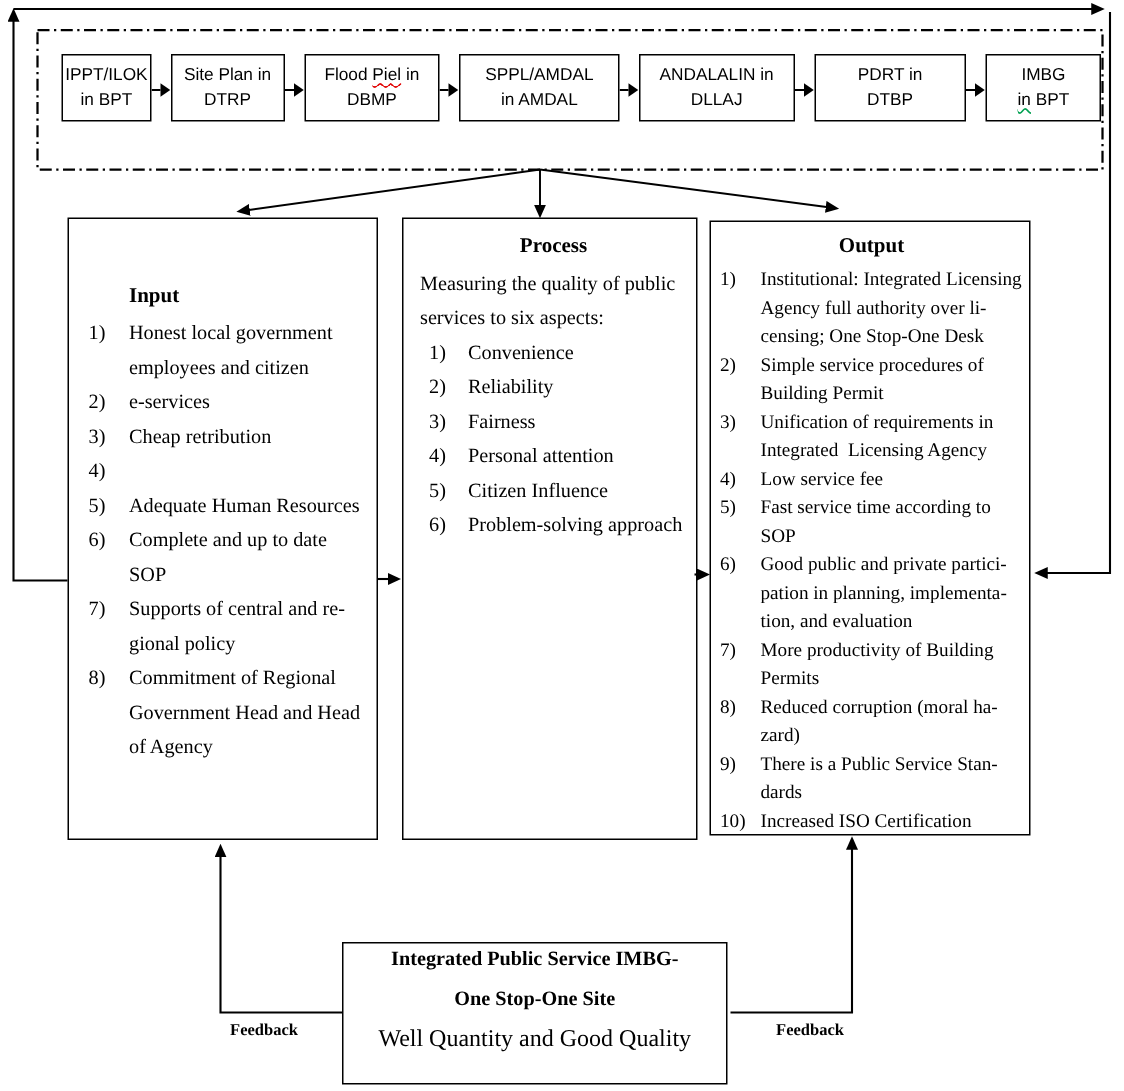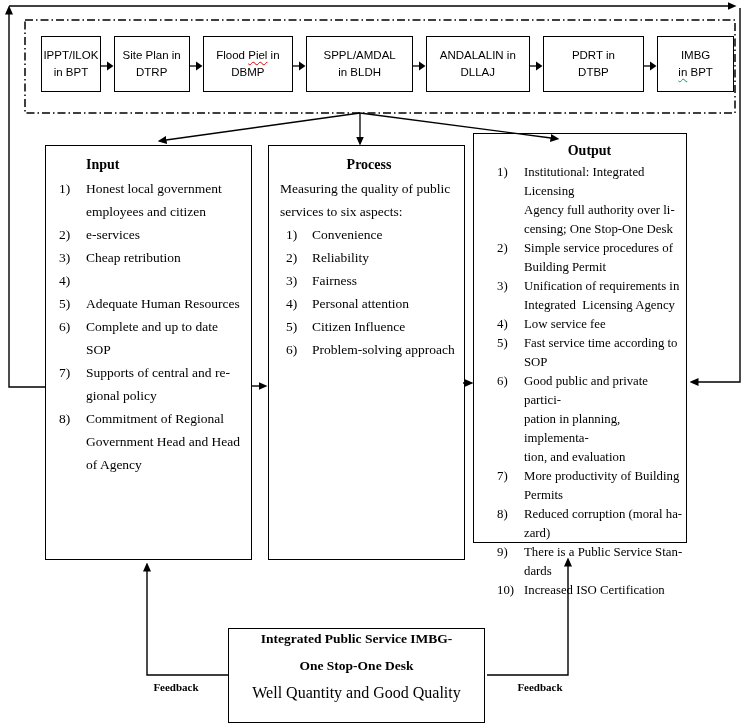--- a/index.html
+++ b/index.html
@@ -1,39 +1,39 @@
 <!DOCTYPE html>
 <html><head>
 <meta charset="utf-8">
 <style>
   html,body{margin:0;padding:0;background:#fff;}
   #canvas{position:relative;width:749px;height:727px;background:#fff;color:#000;
           font-family:"Liberation Serif",serif;overflow:hidden;}
   
   #connectors{position:absolute;left:0;top:0;width:749px;height:727px;z-index:5;pointer-events:none;}
   
-  .permit-row{position:absolute;left:41px;top:36px;width:693px;height:56px;display:flex;
+  .permit-row{position:absolute;left:41px;top:36px;width:693px;height:45px;display:flex;
               justify-content:space-between;align-items:stretch;z-index:2;}
   .pbox{border:1.4px solid #000;background:#fff;display:flex;flex-direction:column;
         justify-content:center;align-items:center;text-align:center;
         font-family:"Liberation Sans",sans-serif;font-size:11.5px;line-height:17px;box-sizing:border-box;}
   .pw1{width:60px}.pw2{width:76px}.pw3{width:91px}.pw4{width:107px}
   .pw5{width:104px}.pw6{width:102px}.pw7{width:77px}
   .parrow{align-self:center;flex:0 0 13px;height:12px;}
   .sq-red{text-decoration-line:underline;text-decoration-style:wavy;text-decoration-color:#e00000;
           text-decoration-thickness:1px;text-underline-offset:2px;text-align:right;}
   .sq-green{text-decoration-line:underline;text-decoration-style:wavy;text-decoration-color:#00a050;
           text-decoration-thickness:1px;text-underline-offset:2px;}
   
   .mainbox{position:absolute;border:1.5px solid #000;background:#fff;z-index:2;box-sizing:border-box;}
   #input-box{left:45px;top:145px;width:207px;height:415px;padding-top:7px;}
   #process-box{left:268px;top:145px;width:197px;height:415px;padding:7px 6px 0 11px;}
-  #output-box{left:473px;top:133px;width:214px;height:410px;padding:5px 3px 0 22px;}
+  #output-box{left:473px;top:147px;width:214px;height:410px;padding:5px 3px 0 5px;}
   .box-title{font-weight:bold;font-size:14px;line-height:24px;}
-  #input-box .box-title{margin-left:40px;}
+  #input-box .box-title{margin-left:40px;margin-top:33px;}
   #process-box .box-title,#output-box .box-title{text-align:center;}
   .li{display:flex;font-size:13.5px;line-height:23px;}
   .li .n{flex:0 0 27px;}
   .li .t{flex:1;white-space:pre-wrap;}
   #input-box .li{margin-left:13px;margin-right:6px;}
   #process-box .li .n{flex:0 0 26px;margin-left:6px;}
   #output-box .li{font-size:12.8px;line-height:19px;}
   #output-box .li .n{flex:0 0 27px;margin-left:1px;}
   .intro{font-size:13.5px;line-height:23px;white-space:pre-wrap;}
   
@@ -100,21 +100,21 @@
       <span>DBMP</span>
     </div>
     <span class="parrow">
       <svg width="13" height="12">
           <line x1="0" y1="6" x2="6" y2="6" stroke="#000" stroke-width="1.3"></line>
           <path d="M6,1.5 L12.5,6 L6,10.5 Z" fill="#000"></path>
         </svg>
     </span>
     <div class="pbox pw4">
       <span>SPPL/AMDAL</span>
-      <span>in BLDH</span>
+      <span>in AMDAL</span>
     </div>
     <span class="parrow">
       <svg width="13" height="12">
           <line x1="0" y1="6" x2="6" y2="6" stroke="#000" stroke-width="1.3"></line>
           <path d="M6,1.5 L12.5,6 L6,10.5 Z" fill="#000"></path>
         </svg>
     </span>
     <div class="pbox pw5">
       <span>ANDALALIN in</span>
       <span>DLLAJ</span>
@@ -289,20 +289,20 @@
 
         <div class="li">
           <span class="n">10)</span>
           <span class="t">Increased ISO Certification</span>
         </div>
       </div>
   </div>
 
   <div id="bottom-box" class="mainbox">
     <div class="bb-bold">Integrated Public Service IMBG-</div>
-    <div class="bb-bold">One Stop-One Desk</div>
+    <div class="bb-bold">One Stop-One Site</div>
     <div class="bb-reg">Well Quantity and Good Quality</div>
   </div>
 
   <div id="feedback-left" class="feedback">Feedback</div>
   <div id="feedback-right" class="feedback">Feedback</div>
 
 </div>
 
 </body></html>

